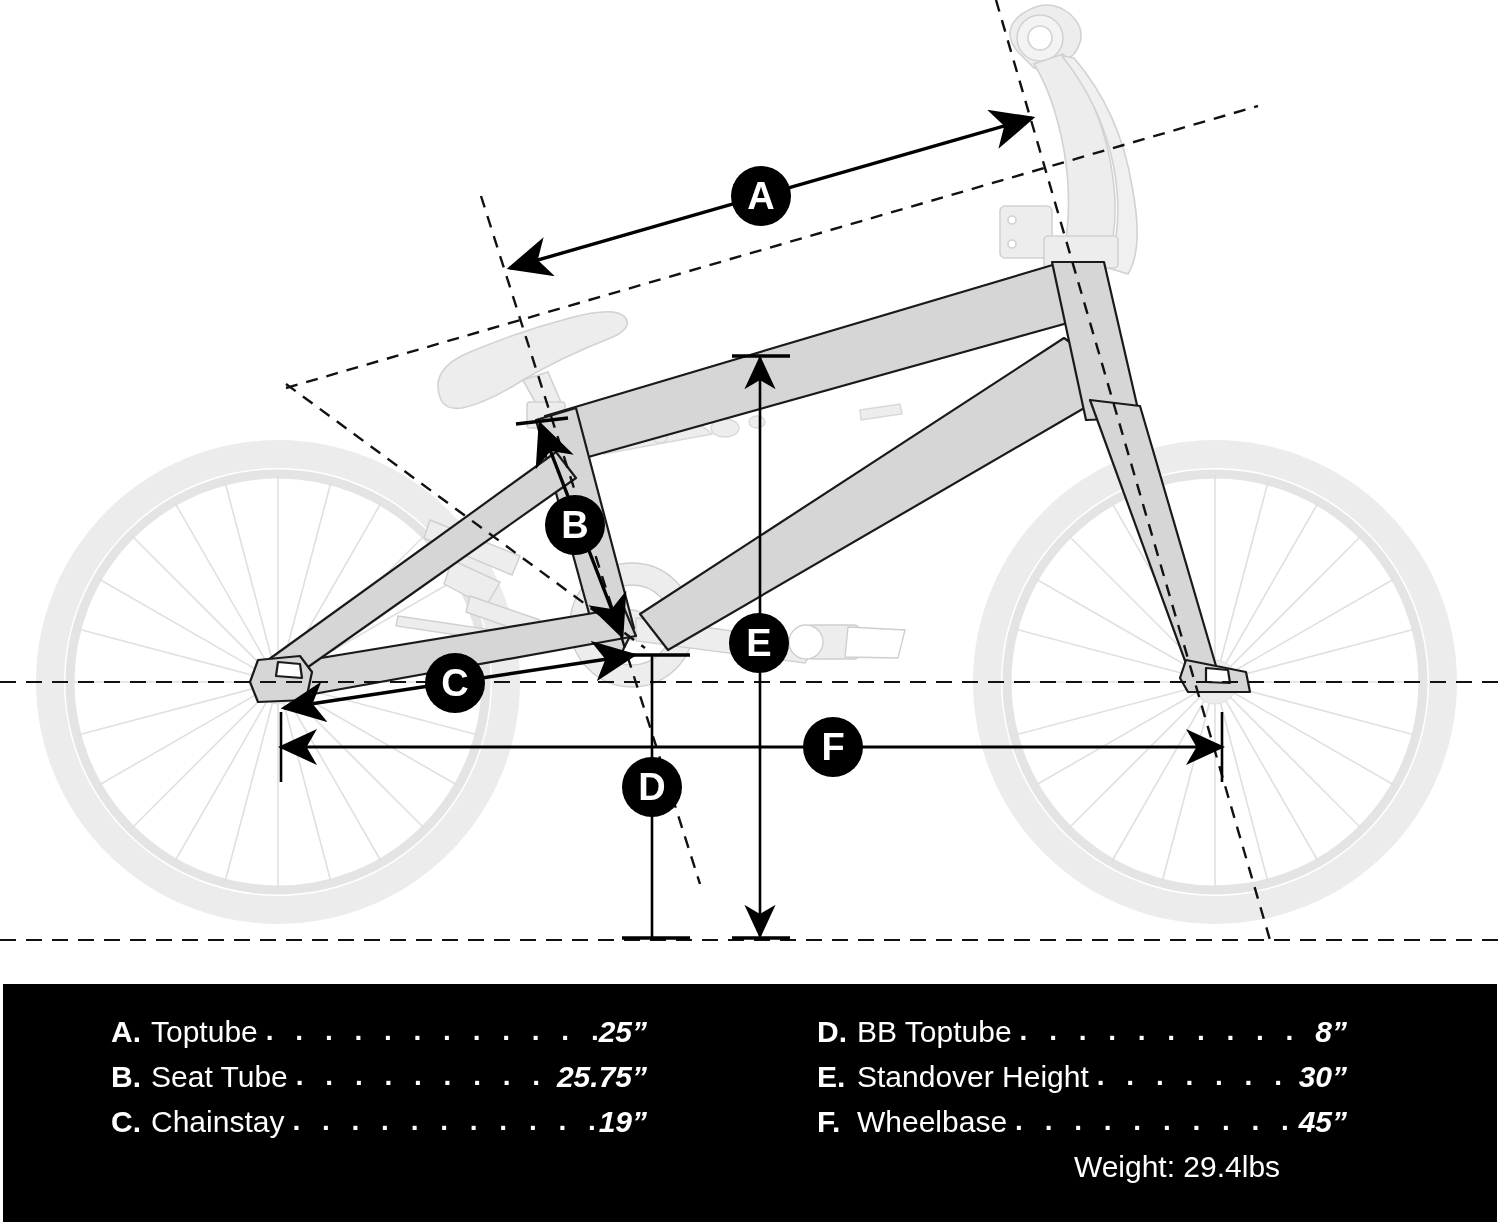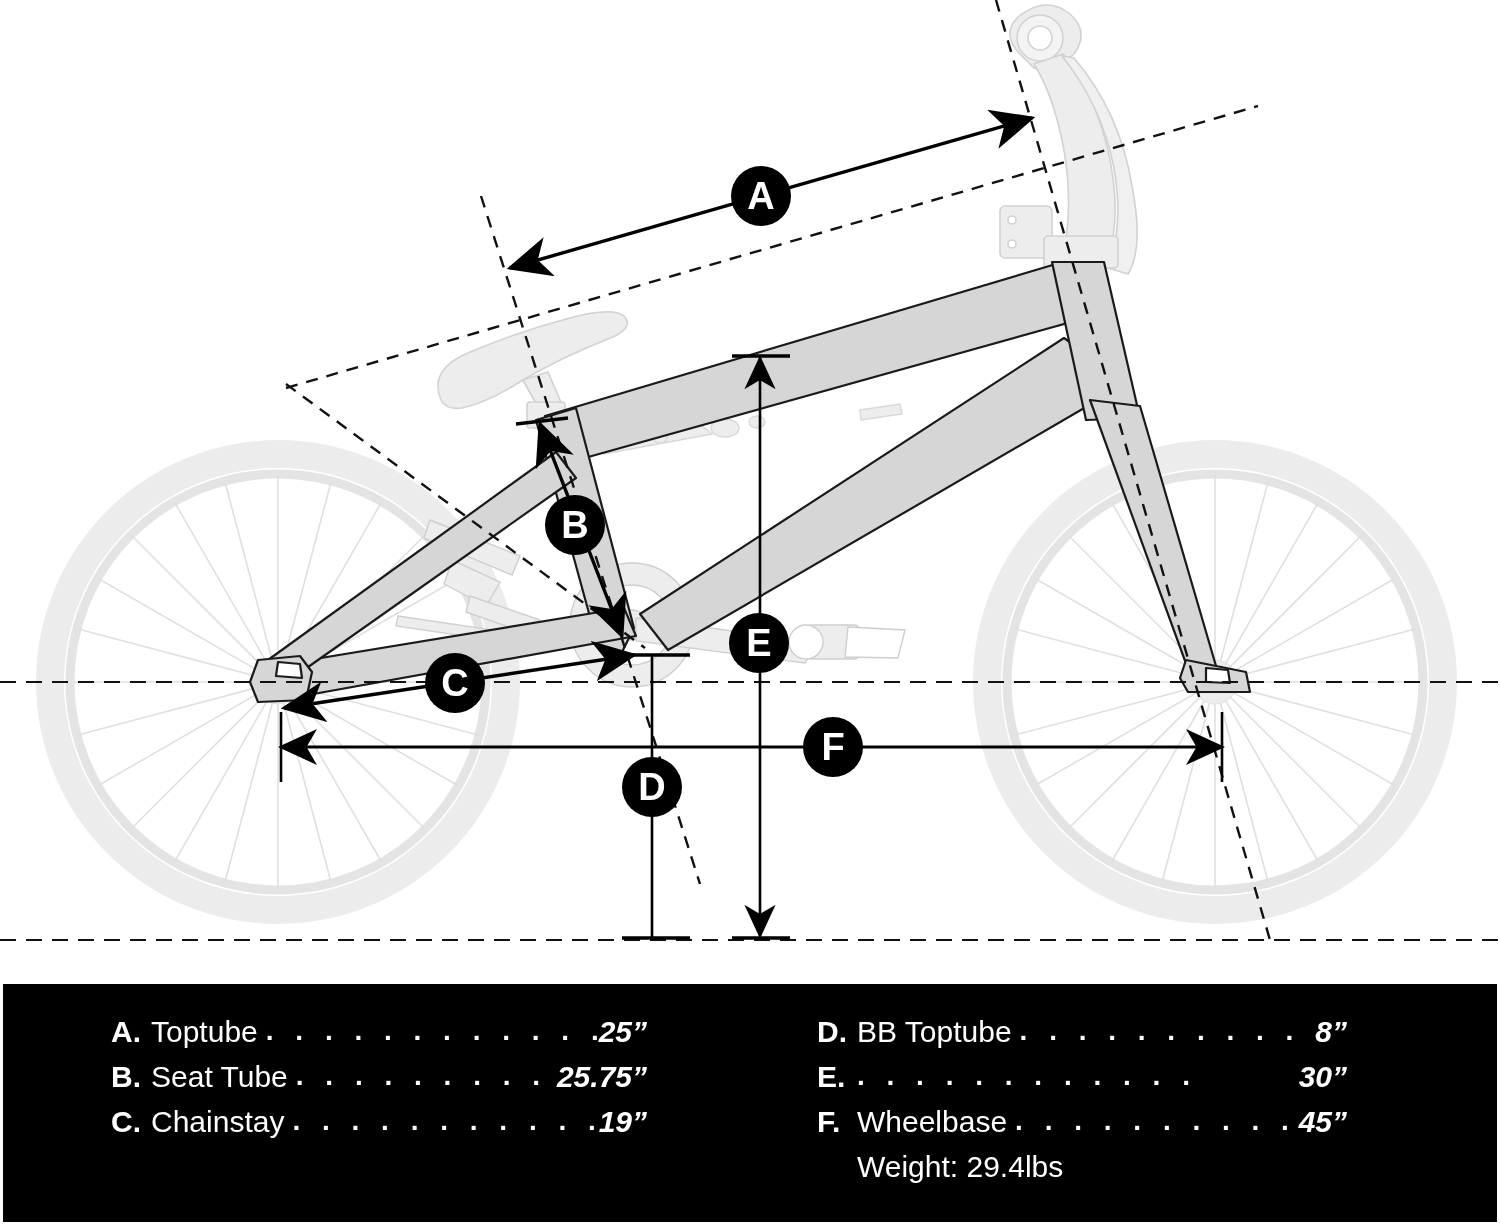--- a/index.html
+++ b/index.html
@@ -54,21 +54,21 @@
     font-weight:bold;
     flex:0 0 auto;
     padding-left:2px;
     text-align:right;
     font-style:italic;
   }
   #legend-col-left .legend-row{width:536px;}
   #legend-col-right .legend-row{width:530px;}
   .legend-note{
     color:#ffffff;font-size:30px;line-height:44px;
-    padding-left:40px;white-space:nowrap;font-weight:normal;
+    padding-left:40px;white-space:nowrap;font-weight:normal;text-align:center;
   }
   .badge-text{
     font-family:"Liberation Sans",sans-serif;
     font-weight:bold;
     font-size:38px;
     fill:#ffffff;
   }
 </style>
 </head>
 <body>
@@ -320,20 +320,21 @@
 
     <div class="legend-col" id="legend-col-right">
       <div class="legend-row">
         <span class="legend-key">D.</span>
         <span class="legend-label">BB Toptube</span>
         <span class="legend-dots">. . . . . . . . . . . . . . . .</span>
         <span class="legend-value">8”</span>
       </div>
       <div class="legend-row">
         <span class="legend-key">E.</span>
+        <span class="legend-label">Standover Height</span>
         <span class="legend-dots">. . . . . . . . . . . .</span>
         <span class="legend-value">30”</span>
       </div>
       <div class="legend-row">
         <span class="legend-key">F.</span>
         <span class="legend-label">Wheelbase</span>
         <span class="legend-dots">. . . . . . . . . . . . . . .</span>
         <span class="legend-value">45”</span>
       </div>
       <div class="legend-note">Weight: 29.4lbs</div>

